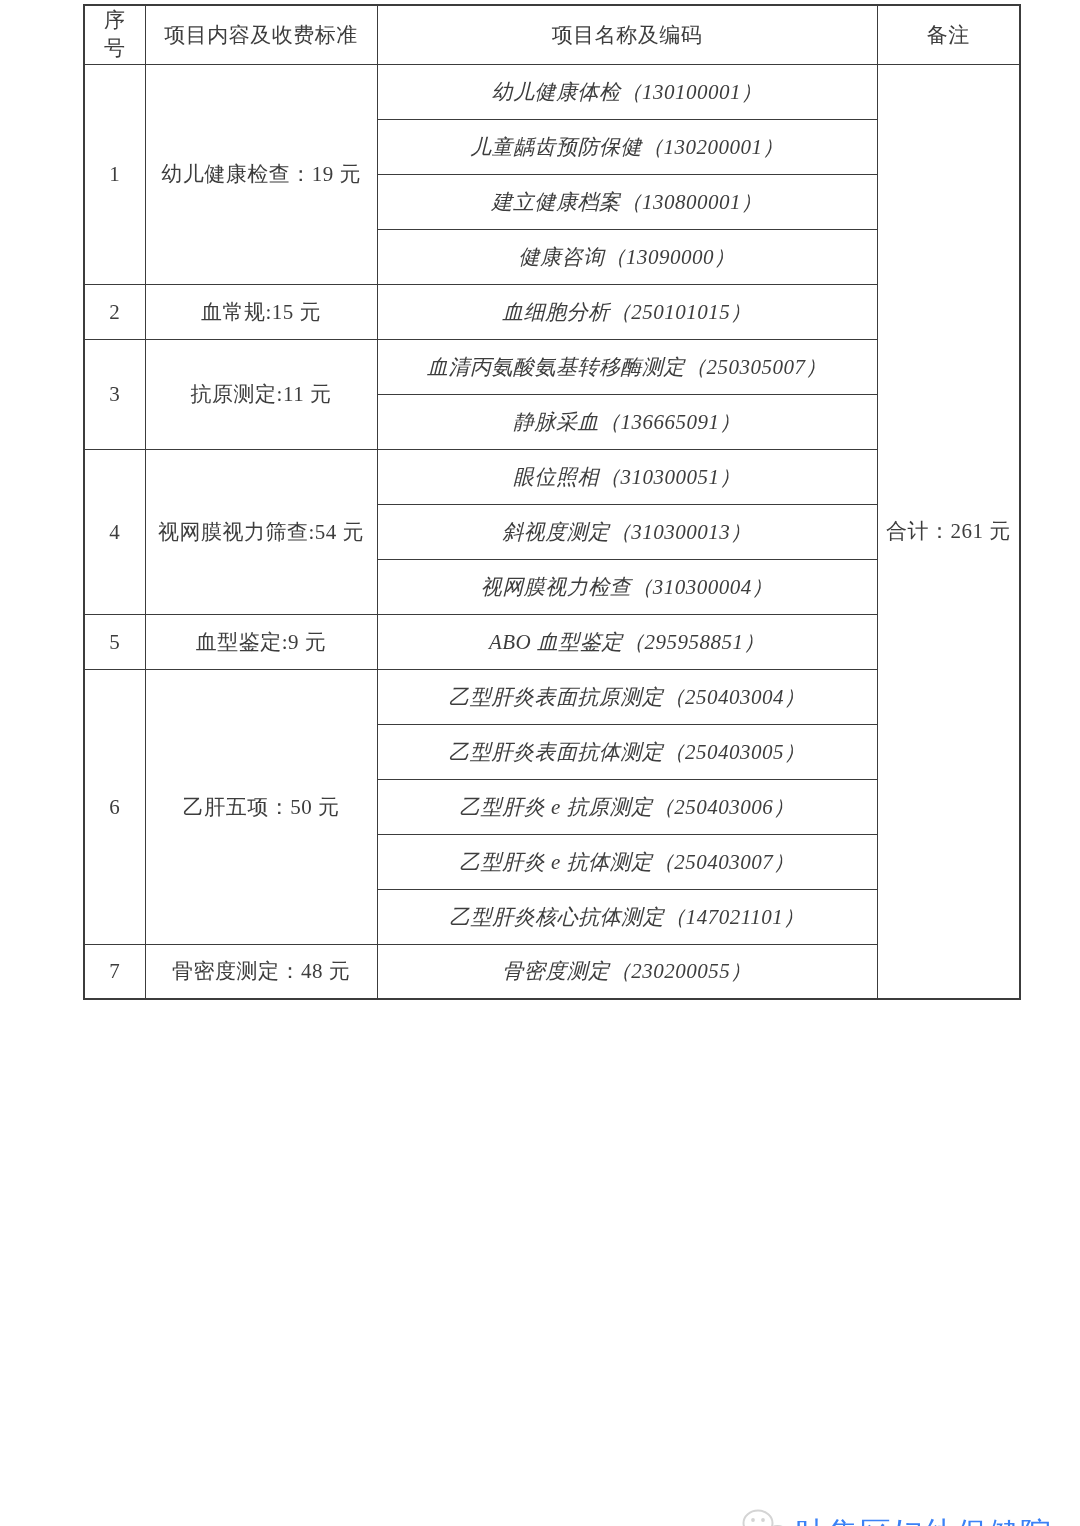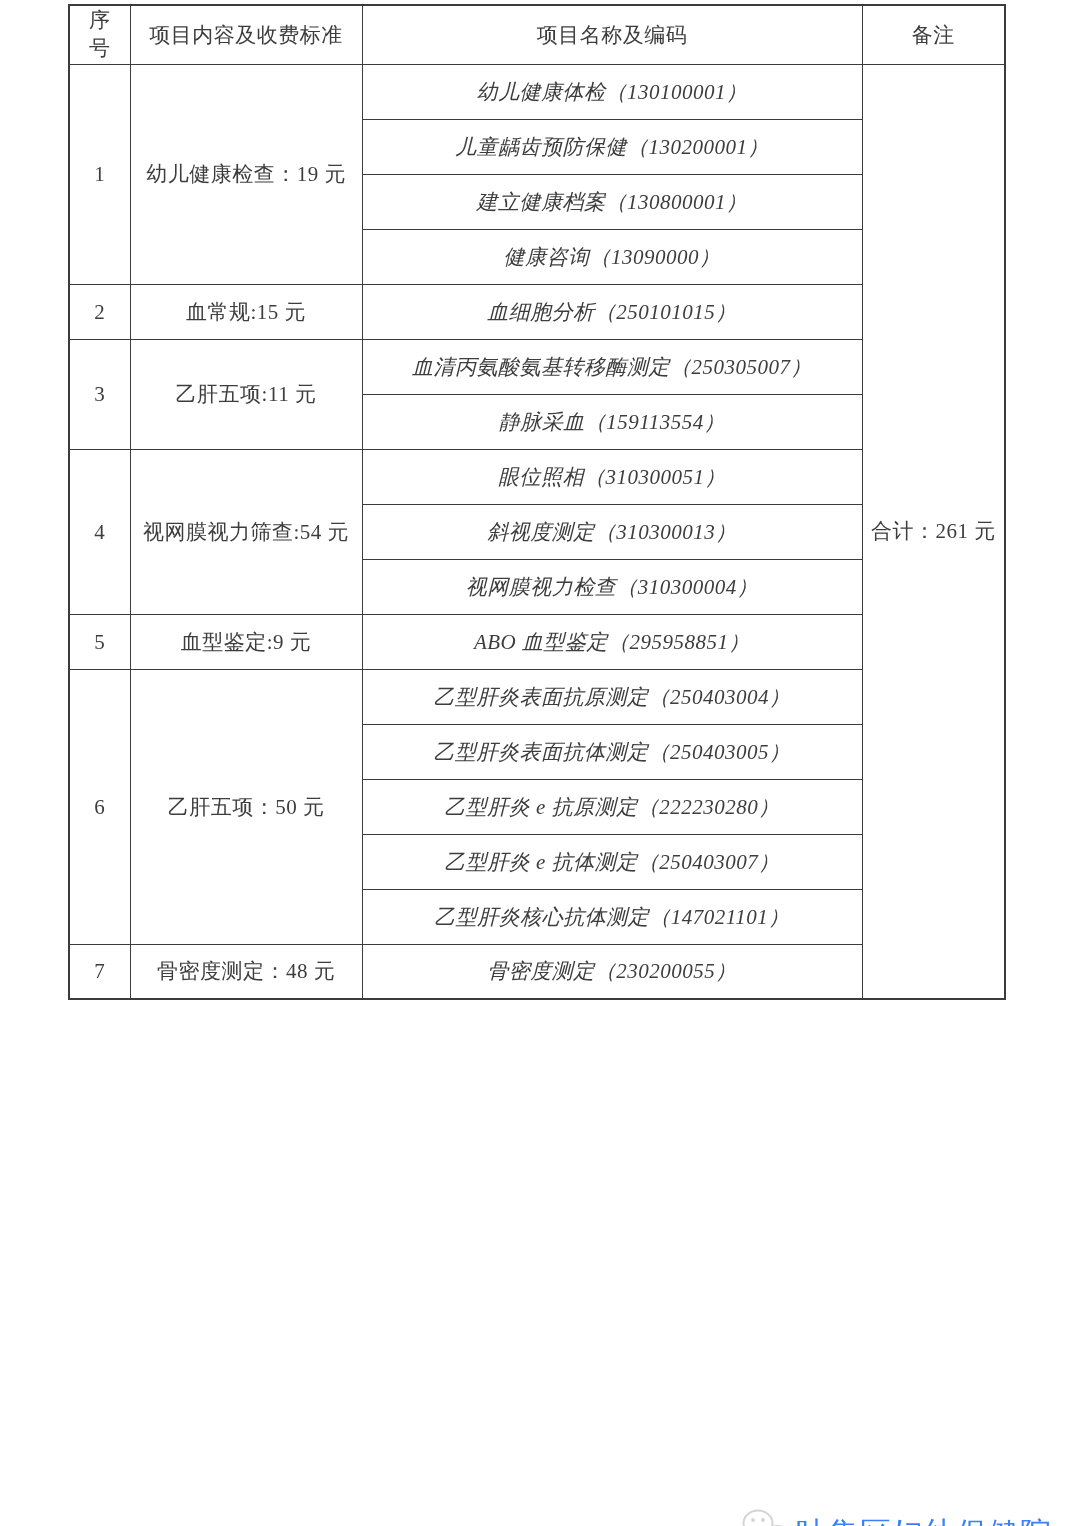--- a/index.html
+++ b/index.html
@@ -1,21 +1,21 @@
 <!DOCTYPE html>
 <html><head>
 <meta charset="utf-8">
 <style>
   html,body{margin:0;padding:0;}
   body{
     width:1080px;height:1526px;position:relative;background:#ffffff;
     font-family:"Liberation Serif","DejaVu Serif",serif;
     color:#3d3d3d;
   }
-  .table-wrap{position:absolute;left:68px;top:4px;}
+  .table-wrap{position:absolute;left:83px;top:4px;}
   table.fee{
     border-collapse:collapse;table-layout:fixed;width:936px;
     border:2px solid #3c3c3c;
   }
   table.fee th,table.fee td{
     border:1px solid #3c3c3c;
     text-align:center;vertical-align:middle;
     font-weight:normal;font-size:21px;line-height:1.45;
     letter-spacing:0.5px;color:#3d3d3d;
     padding:0 6px;box-sizing:border-box;
@@ -72,25 +72,25 @@
         </tr>
 
       <tr>
         <td class="seq-cell">2</td>
         <td class="content-cell">血常规:15 元</td>
         <td class="item-cell">血细胞分析（250101015）</td>
       </tr>
 
       <tr>
         <td rowspan="2" class="seq-cell">3</td>
-        <td rowspan="2" class="content-cell">乙肝五项:11 元</td>
+        <td rowspan="2" class="content-cell">抗原测定:11 元</td>
         <td class="item-cell">血清丙氨酸氨基转移酶测定（250305007）</td>
       </tr>
       <tr>
-          <td class="item-cell">静脉采血（159113554）</td>
+          <td class="item-cell">静脉采血（136665091）</td>
         </tr>
 
       <tr>
         <td rowspan="3" class="seq-cell">4</td>
         <td rowspan="3" class="content-cell">视网膜视力筛查:54 元</td>
         <td class="item-cell">眼位照相（310300051）</td>
       </tr>
       <tr>
           <td class="item-cell">斜视度测定（310300013）</td>
         </tr>
@@ -106,21 +106,21 @@
 
       <tr>
         <td rowspan="5" class="seq-cell">6</td>
         <td rowspan="5" class="content-cell">乙肝五项：50 元</td>
         <td class="item-cell">乙型肝炎表面抗原测定（250403004）</td>
       </tr>
       <tr>
           <td class="item-cell">乙型肝炎表面抗体测定（250403005）</td>
         </tr>
       <tr>
-          <td class="item-cell">乙型肝炎 e 抗原测定（222230280）</td>
+          <td class="item-cell">乙型肝炎 e 抗原测定（250403006）</td>
         </tr>
       <tr>
           <td class="item-cell">乙型肝炎 e 抗体测定（250403007）</td>
         </tr>
       <tr>
           <td class="item-cell">乙型肝炎核心抗体测定（147021101）</td>
         </tr>
 
       <tr>
         <td class="seq-cell">7</td>

